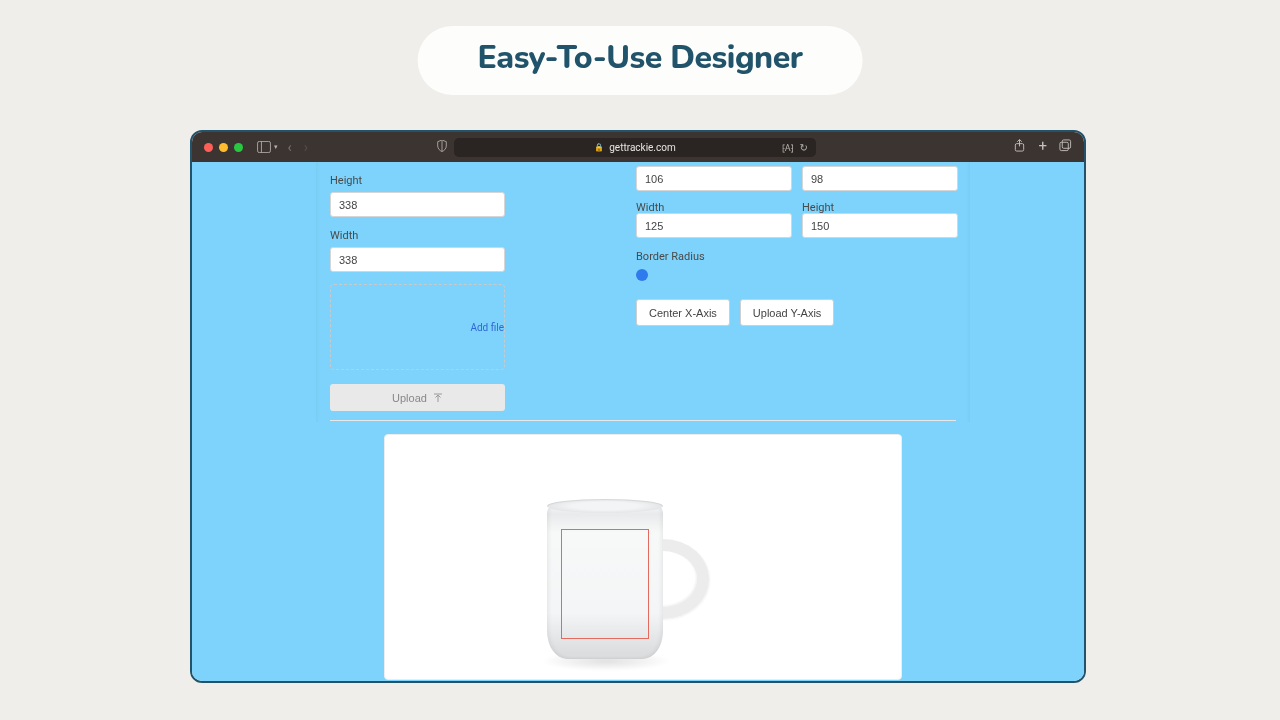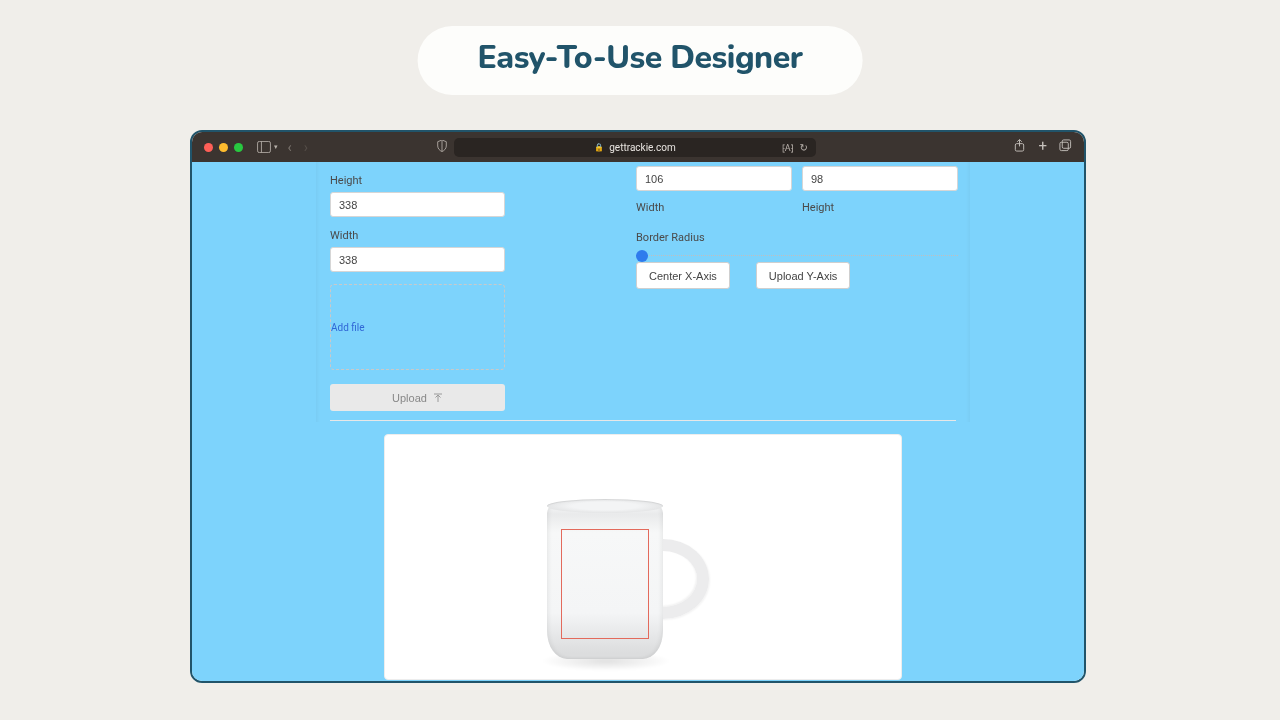--- a/index.html
+++ b/index.html
@@ -170,21 +170,21 @@
   }
   .field { margin-bottom: 12px; }
 
   .dropzone {
     width: 100%;
     height: 86px;
     border: 1px dashed #c9c9c9;
     border-radius: 4px;
     display: flex;
     align-items: center;
-    justify-content: flex-start;
+    justify-content: flex-end;
     margin-top: 4px;
   }
   .addfile {
     font-size: 10px;
     color: #3067d6;
   }
 
   .uploadbtn {
     margin-top: 14px;
     width: 100%;
@@ -243,22 +243,23 @@
     position: absolute;
     left: 0;
     top: 0;
     width: 12px;
     height: 12px;
     background: #2f7bed;
     border-radius: 50%;
   }
 
   .btn-row {
-    display: flex;
-    gap: 26px;
+    margin-top: 18px;
+    display: flex;
+    gap: 10px;
   }
   .sbtn {
     height: 27px;
     padding: 0 12px;
     background: #fff;
     border: 1px solid #cfcfcf;
     border-radius: 3px;
     font-size: 11px;
     color: #444;
     cursor: pointer;
@@ -438,20 +439,24 @@
       </div>
 
       <div class="label-row">
         <div class="half">
             <span class="lbl">Width</span>
           </div>
         <div class="half">
             <span class="lbl">Height</span>
           </div>
       </div>
+      <div class="pair" style="margin-top:-6px">
+        <div class="half"><input class="txtinput" value="125" style=""></div>
+        <div class="half"><input class="txtinput" value="150" style=""></div>
+      </div>
 
       <div class="sliderwrap">
         <span class="lbl">Border Radius</span>
         <div class="slider">
           <div class="slider-track"></div>
           <div class="slider-thumb"></div>
         </div>
       </div>
 
       <div class="btn-row">

